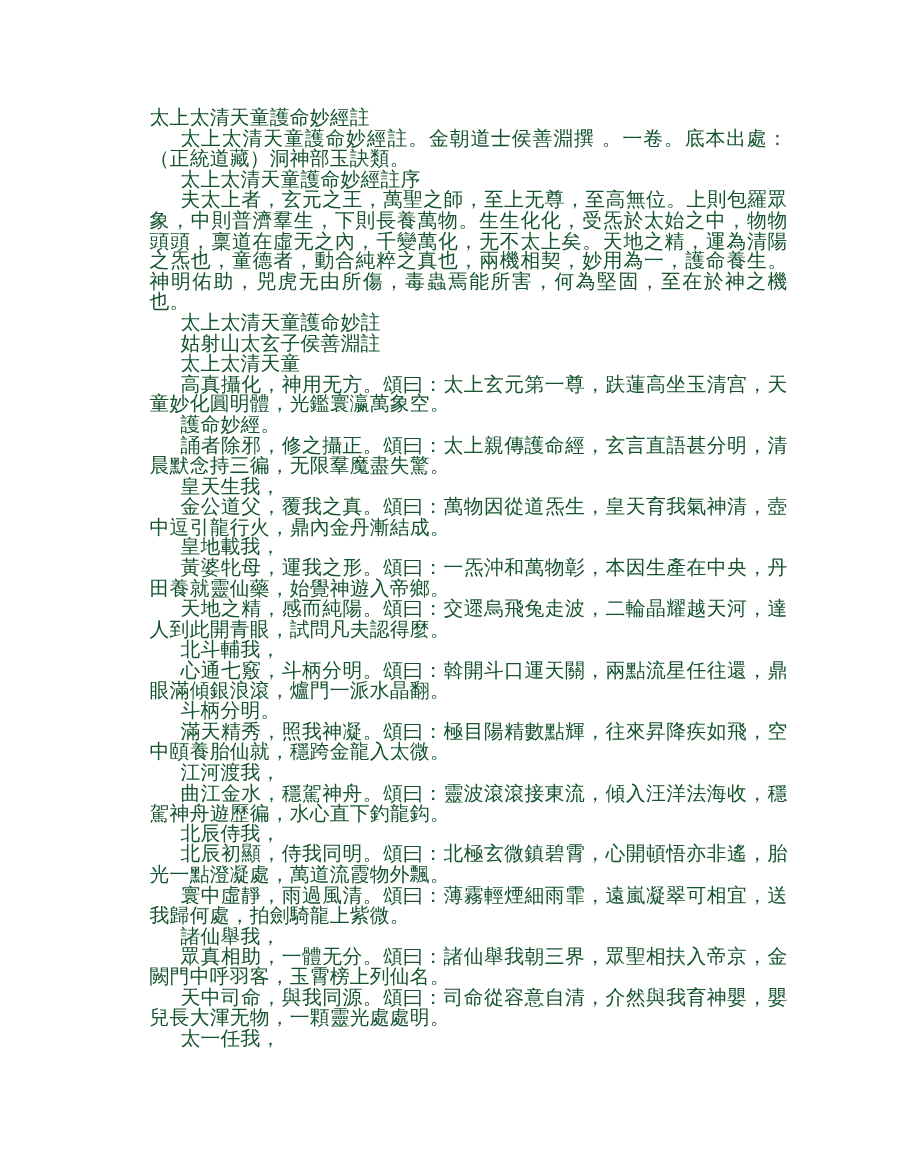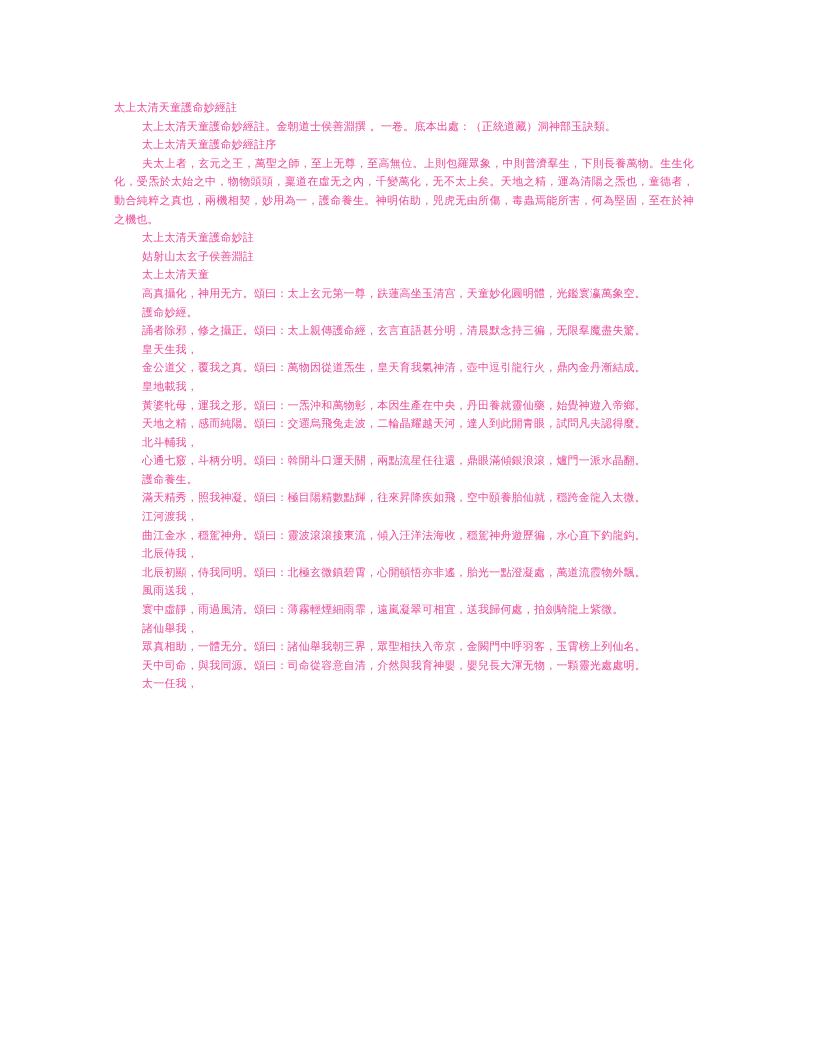--- a/index.html
+++ b/index.html
@@ -1,25 +1,25 @@
 <!DOCTYPE html>
 <html><head>
   <meta charset="utf-8">
   <style>
     html, body { margin: 0; padding: 0; background: #ffffff; }
     body { width: 816px; height: 1056px; position: relative; overflow: hidden; }
     .page {
       position: absolute;
-      left: 114px;
+      left: 136px;
       top: 99px;
       width: 580px;
       font-family: "DejaVu Serif", "Liberation Serif", serif;
-      font-size: 11px;
+      font-size: 18px;
       line-height: 18.6px;
-      color: #ec4899;
+      color: #14532d;
       letter-spacing: 0.2px;
     }
     .line { margin: 0; padding: 0; text-align: justify; text-align-last: left; word-break: break-all; }
     .indent { text-indent: 28px; }
   </style>
 </head>
 <body>
 
 <div class="page">
   <p class="line">太上太清天童護命妙經註</p>
@@ -33,26 +33,25 @@
       <p class="line indent">高真攝化，神用无方。頌曰：太上玄元第一尊，趺蓮高坐玉清宫，天童妙化圓明體，光鑑寰瀛萬象空。</p>
       <p class="line indent">護命妙經。</p>
       <p class="line indent">誦者除邪，修之攝正。頌曰：太上親傳護命經，玄言直語甚分明，清晨默念持三徧，无限羣魔盡失驚。</p>
       <p class="line indent">皇天生我，</p>
       <p class="line indent">金公道父，覆我之真。頌曰：萬物因從道炁生，皇天育我氣神清，壺中逗引龍行火，鼎內金丹漸結成。</p>
       <p class="line indent">皇地載我，</p>
       <p class="line indent">黃婆牝母，運我之形。頌曰：一炁沖和萬物彰，本因生產在中央，丹田養就靈仙藥，始覺神遊入帝鄉。</p>
       <p class="line indent">天地之精，感而純陽。頌曰：交遝烏飛兔走波，二輪晶耀越天河，達人到此開青眼，試問凡夫認得麼。</p>
       <p class="line indent">北斗輔我，</p>
       <p class="line indent">心通七竅，斗柄分明。頌曰：斡開斗口運天關，兩點流星任往還，鼎眼滿傾銀浪滾，爐門一派水晶翻。</p>
-      <p class="line indent">護命養生。</p>
+      <p class="line indent">斗柄分明。</p>
       <p class="line indent">滿天精秀，照我神凝。頌曰：極目陽精數點輝，往來昇降疾如飛，空中頤養胎仙就，穩跨金龍入太微。</p>
       <p class="line indent">江河渡我，</p>
       <p class="line indent">曲江金水，穩駕神舟。頌曰：靈波滾滾接東流，傾入汪洋法海收，穩駕神舟遊歷徧，水心直下釣龍鈎。</p>
       <p class="line indent">北辰侍我，</p>
       <p class="line indent">北辰初顯，侍我同明。頌曰：北極玄微鎮碧霄，心開頓悟亦非遙，胎光一點澄凝處，萬道流霞物外飄。</p>
-      <p class="line indent">風雨送我，</p>
       <p class="line indent">寰中虛靜，雨過風清。頌曰：薄霧輕煙細雨霏，遠嵐凝翠可相宜，送我歸何處，拍劍騎龍上紫微。</p>
       <p class="line indent">諸仙舉我，</p>
       <p class="line indent">眾真相助，一體无分。頌曰：諸仙舉我朝三界，眾聖相扶入帝京，金闕門中呼羽客，玉霄榜上列仙名。</p>
       <p class="line indent">天中司命，與我同源。頌曰：司命從容意自清，介然與我育神嬰，嬰兒長大渾无物，一顆靈光處處明。</p>
       <p class="line indent">太一任我，</p>
     </div>
 </div>
 
 </body></html>

